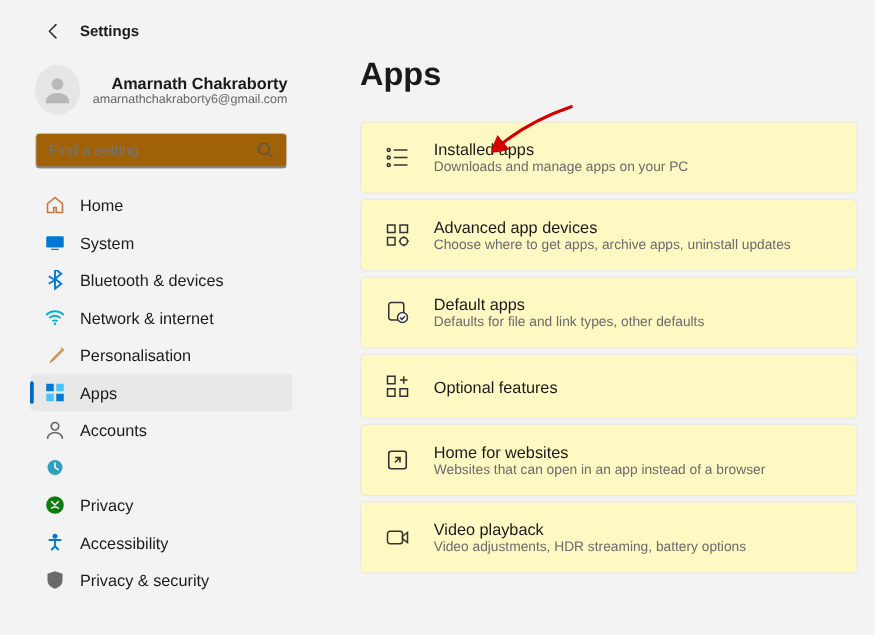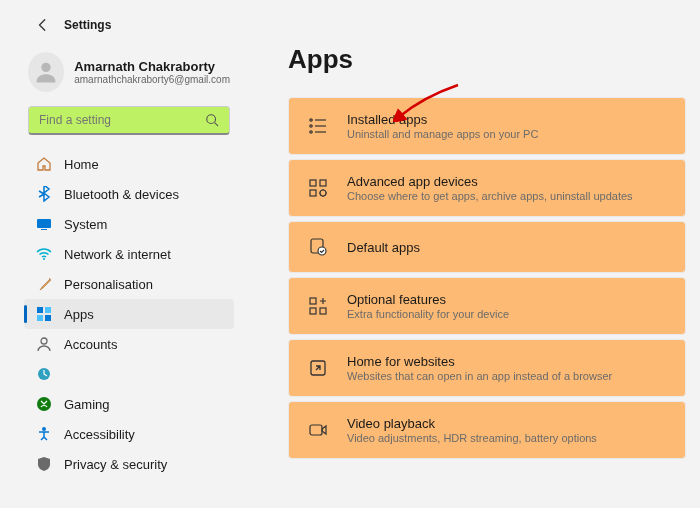--- a/index.html
+++ b/index.html
@@ -4,33 +4,33 @@
 <style>
 * { margin: 0; padding: 0; box-sizing: border-box; font-family: "Segoe UI", -apple-system, sans-serif; }
 body { background: #f3f3f3; width: 700px; height: 508px; overflow: hidden; color: #1a1a1a; }
 .app { display: flex; height: 100%; }
 .sidebar { width: 258px; padding: 12px 24px; display: flex; flex-direction: column; }
 .top-row { display: flex; align-items: center; gap: 12px; padding: 4px 10px 10px; }
 .back-btn { width: 18px; height: 18px; display: flex; align-items: center; justify-content: center; cursor: pointer; }
 .title { font-size: 12px; font-weight: 600; }
 .profile { display: flex; align-items: center; gap: 10px; padding: 8px 4px 14px; }
 .avatar { width: 40px; height: 40px; border-radius: 50%; background: #e6e6e6; display: flex; align-items: center; justify-content: center; }
-.profile-name { font-size: 13px; font-weight: 600; }
+.profile-name { font-size: 13px; font-weight: 600; text-align: right; }
 .profile-email { font-size: 10px; color: #666; }
-.search-box { display: flex; align-items: center; border: 1px solid #ccc; border-radius: 4px; background: #bef264; padding: 6px 10px; margin: 0 4px 10px; border-bottom: 2px solid #888; }
+.search-box { display: flex; align-items: center; border: 1px solid #ccc; border-radius: 4px; background: #a16207; padding: 6px 10px; margin: 0 4px 10px; border-bottom: 2px solid #888; }
 .search-inp { border: none; outline: none; flex: 1; font-size: 12px; background: transparent; }
 .nav { display: flex; flex-direction: column; gap: 0; margin-top: 4px; overflow-y: auto; }
 .nav-item { display: flex; align-items: center; gap: 12px; padding: 7px 12px; border-radius: 4px; cursor: pointer; font-size: 13px; position: relative; }
 .nav-item.active { background: #e8e8e8; }
 .nav-item.active::before { content: ""; position: absolute; left: 0; top: 6px; bottom: 6px; width: 3px; background: #0067c0; border-radius: 2px; }
 .nav-ico { width: 16px; height: 16px; display: flex; align-items: center; justify-content: center; flex-shrink: 0; }
 .main { flex: 1; padding: 44px 14px 0 30px; overflow-y: auto; }
 .page-h { font-size: 26px; font-weight: 600; margin-bottom: 22px; }
 .cards { display: flex; flex-direction: column; gap: 4px; }
-.card { background: #fdba74; border: 1px solid #e9e9e9; border-radius: 4px; padding: 14px 18px; display: flex; align-items: center; gap: 18px; cursor: pointer; }
+.card { background: #fef9c3; border: 1px solid #e9e9e9; border-radius: 4px; padding: 14px 18px; display: flex; align-items: center; gap: 18px; cursor: pointer; }
 .card-ico { width: 22px; height: 22px; display: flex; align-items: center; justify-content: center; flex-shrink: 0; }
 .card-title { font-size: 13px; font-weight: 400; }
 .card-sub { font-size: 11px; color: #6b6b6b; margin-top: 1px; }
 .arrow-annotation { position: absolute; left: 393px; top: 82px; pointer-events: none; }
 </style>
 </head>
 <body>
 
 <div class="app">
   <div class="sidebar">
@@ -69,33 +69,33 @@
         <span class="nav-ico">
             <svg width="16" height="16" viewBox="0 0 16 16">
               <path d="M2 7l6-5 6 5v7H9v-4H7v4H2z" fill="none" stroke="#c47a3a" stroke-width="1.3"></path>
             </svg>
           </span>
         <span>Home</span>
       </div>
       <div class="nav-item">
         <span class="nav-ico">
             <svg width="16" height="16" viewBox="0 0 16 16">
-              <path d="M8 1v14l5-4-5-4 5-4-5-4zM3 5l5 3M3 11l5-3" stroke="#0078d4" stroke-width="1.5" fill="none"></path>
-            </svg>
-          </span>
-        <span>Bluetooth &amp; devices</span>
-      </div>
-      <div class="nav-item">
-        <span class="nav-ico">
-            <svg width="16" height="16" viewBox="0 0 16 16">
               <rect x="1" y="3" width="14" height="9" rx="1" fill="#0078d4"></rect>
               <rect x="5" y="13" width="6" height="1" fill="#0078d4"></rect>
             </svg>
           </span>
         <span>System</span>
+      </div>
+      <div class="nav-item">
+        <span class="nav-ico">
+            <svg width="16" height="16" viewBox="0 0 16 16">
+              <path d="M8 1v14l5-4-5-4 5-4-5-4zM3 5l5 3M3 11l5-3" stroke="#0078d4" stroke-width="1.5" fill="none"></path>
+            </svg>
+          </span>
+        <span>Bluetooth &amp; devices</span>
       </div>
       <div class="nav-item">
         <span class="nav-ico">
             <svg width="16" height="16" viewBox="0 0 16 16">
               <path d="M1 6c4-4 10-4 14 0M3.5 8.5c2.5-2.5 6.5-2.5 9 0M6 11c1-1 3-1 4 0" stroke="#00b0d0" stroke-width="1.5" fill="none"></path>
               <circle cx="8" cy="13" r="1" fill="#00b0d0"></circle>
             </svg>
           </span>
         <span>Network &amp; internet</span>
       </div>
@@ -135,21 +135,21 @@
             </svg>
           </span>
       </div>
       <div class="nav-item">
         <span class="nav-ico">
             <svg width="16" height="16" viewBox="0 0 16 16">
               <circle cx="8" cy="8" r="7" fill="#107c10"></circle>
               <path d="M5 5l3 3 3-3M5 11c1-2 5-2 6 0" stroke="#fff" stroke-width="1.2" fill="none"></path>
             </svg>
           </span>
-        <span>Gaming</span>
+        <span>Privacy</span>
       </div>
       <div class="nav-item">
         <span class="nav-ico">
             <svg width="16" height="16" viewBox="0 0 16 16">
               <circle cx="8" cy="3" r="2" fill="#0078d4"></circle>
               <path d="M3 6h10M8 6v5M5 14l3-3 3 3" stroke="#0078d4" stroke-width="1.5" fill="none"></path>
             </svg>
           </span>
         <span>Accessibility</span>
       </div>
@@ -174,21 +174,21 @@
               <circle cx="3" cy="4" r="1.2"></circle>
               <line x1="7" y1="4" x2="18" y2="4"></line>
               <circle cx="3" cy="10" r="1.2"></circle>
               <line x1="7" y1="10" x2="18" y2="10"></line>
               <circle cx="3" cy="16" r="1.2"></circle>
               <line x1="7" y1="16" x2="18" y2="16"></line>
             </svg>
           </span>
         <div>
           <div class="card-title">Installed apps</div>
-          <div class="card-sub">Uninstall and manage apps on your PC</div>
+          <div class="card-sub">Downloads and manage apps on your PC</div>
         </div>
       </div>
 
       <div class="card">
         <span class="card-ico">
             <svg width="20" height="20" viewBox="0 0 20 20" stroke="#333" stroke-width="1.2" fill="none">
               <rect x="2" y="2" width="6" height="6"></rect>
               <rect x="12" y="2" width="6" height="6"></rect>
               <rect x="2" y="12" width="6" height="6"></rect>
               <circle cx="15" cy="15" r="3"></circle>
@@ -204,36 +204,36 @@
       <div class="card">
         <span class="card-ico">
             <svg width="20" height="20" viewBox="0 0 20 20" stroke="#333" stroke-width="1.2" fill="none">
               <rect x="3" y="2" width="12" height="14" rx="2"></rect>
               <circle cx="14" cy="14" r="4" fill="#fff"></circle>
               <path d="M12 14l1.5 1.5L16 13"></path>
             </svg>
           </span>
         <div>
           <div class="card-title">Default apps</div>
+          <div class="card-sub">Defaults for file and link types, other defaults</div>
         </div>
       </div>
 
 
       <div class="card">
         <span class="card-ico">
             <svg width="20" height="20" viewBox="0 0 20 20" stroke="#333" stroke-width="1.2" fill="none">
               <rect x="2" y="2" width="6" height="6"></rect>
               <rect x="2" y="12" width="6" height="6"></rect>
               <rect x="12" y="12" width="6" height="6"></rect>
               <path d="M15 2v6M12 5h6"></path>
             </svg>
           </span>
         <div>
           <div class="card-title">Optional features</div>
-          <div class="card-sub">Extra functionality for your device</div>
         </div>
       </div>
 
       <div class="card">
         <span class="card-ico">
             <svg width="20" height="20" viewBox="0 0 20 20" stroke="#333" stroke-width="1.3" fill="none">
               <rect x="3" y="3" width="14" height="14" rx="2"></rect>
               <path d="M8 12l4-4M12 12V8H8"></path>
             </svg>
           </span>

